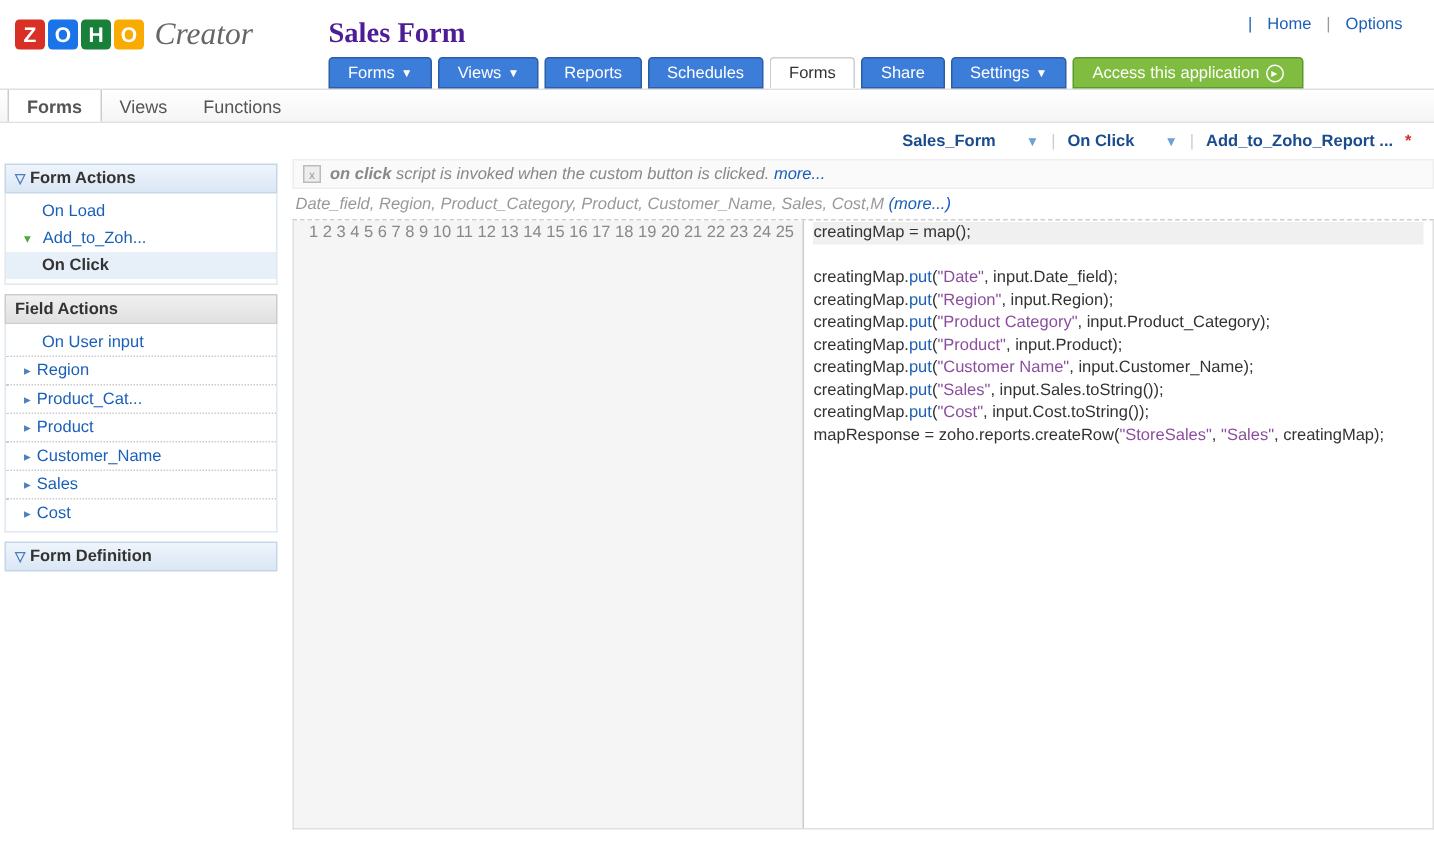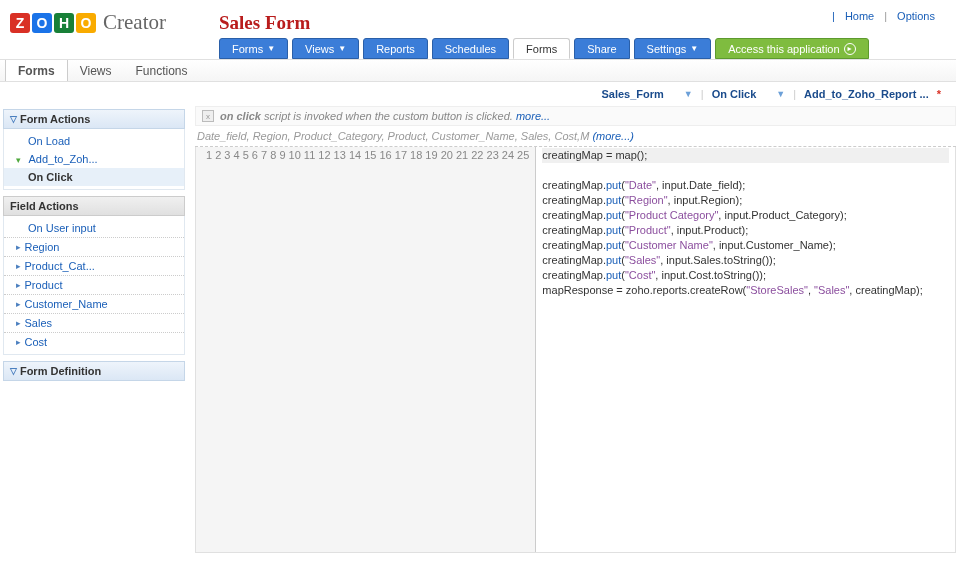--- a/index.html
+++ b/index.html
@@ -1,22 +1,22 @@
 <!DOCTYPE html>
 <html><head>
 <meta charset="utf-8">
 <style>
 *{margin:0;padding:0;box-sizing:border-box;font-family:Verdana,Arial,sans-serif;font-size:11px}
 body{background:#fff;width:956px;height:561px;overflow:hidden}
 .top-bar{display:flex;align-items:flex-start;padding:10px 0 0 10px;height:59px}
 .logo{display:flex;align-items:center;gap:2px;margin-right:50px}
 .logo-box{width:20px;height:20px;border-radius:3px;display:flex;align-items:center;justify-content:center;color:#fff;font-weight:bold;font-size:14px}
 .z1{background:#d93025}.o1{background:#1a73e8}.h1{background:#188038}.o2{background:#f9ab00}
-.creator-text{font-family:Georgia,serif;font-size:21px;color:#666;margin-left:5px;}
-.app-title{font-family:Georgia,'Times New Roman',serif;font-size:19px;color:#b91c1c;font-weight:bold;position:absolute;left:219px;top:12px}
+.creator-text{font-family:Georgia,serif;font-size:21px;color:#666;margin-left:5px;font-style:italic}
+.app-title{font-family:Georgia,'Times New Roman',serif;font-size:19px;color:#4c1d95;font-weight:bold;position:absolute;left:219px;top:12px}
 .top-links{position:absolute;right:15px;top:10px;display:flex;align-items:center;gap:4px;color:#999;font-size:11px}
 .top-links a{color:#1a5fb8;text-decoration:none;margin:0 6px}
 .main-nav{position:absolute;left:219px;top:38px;display:flex;gap:4px;height:21px}
 .nav-tab{background:#3b7dd8;color:#fff;padding:3px 12px;border-radius:3px 3px 0 0;display:flex;align-items:center;gap:4px;cursor:pointer;font-size:11px;border:1px solid #2a5fa8}
 .nav-tab.active{background:#fff;color:#333;border:1px solid #ccc;border-bottom:1px solid #fff}
 .nav-tab.green{background:#7fbc3f;border-color:#5d9a2e}
 .nav-tab .caret{font-size:8px}
 .go-icon{display:inline-flex;width:12px;height:12px;border:1px solid #fff;border-radius:50%;align-items:center;justify-content:center;font-size:8px}
 .sub-nav{border-top:1px solid #e0e0e0;border-bottom:1px solid #e0e0e0;display:flex;padding-left:5px;height:23px;background:linear-gradient(#fff,#f5f5f5)}
 .sub-tab{padding:4px 12px;cursor:pointer;color:#555;font-size:12px}

